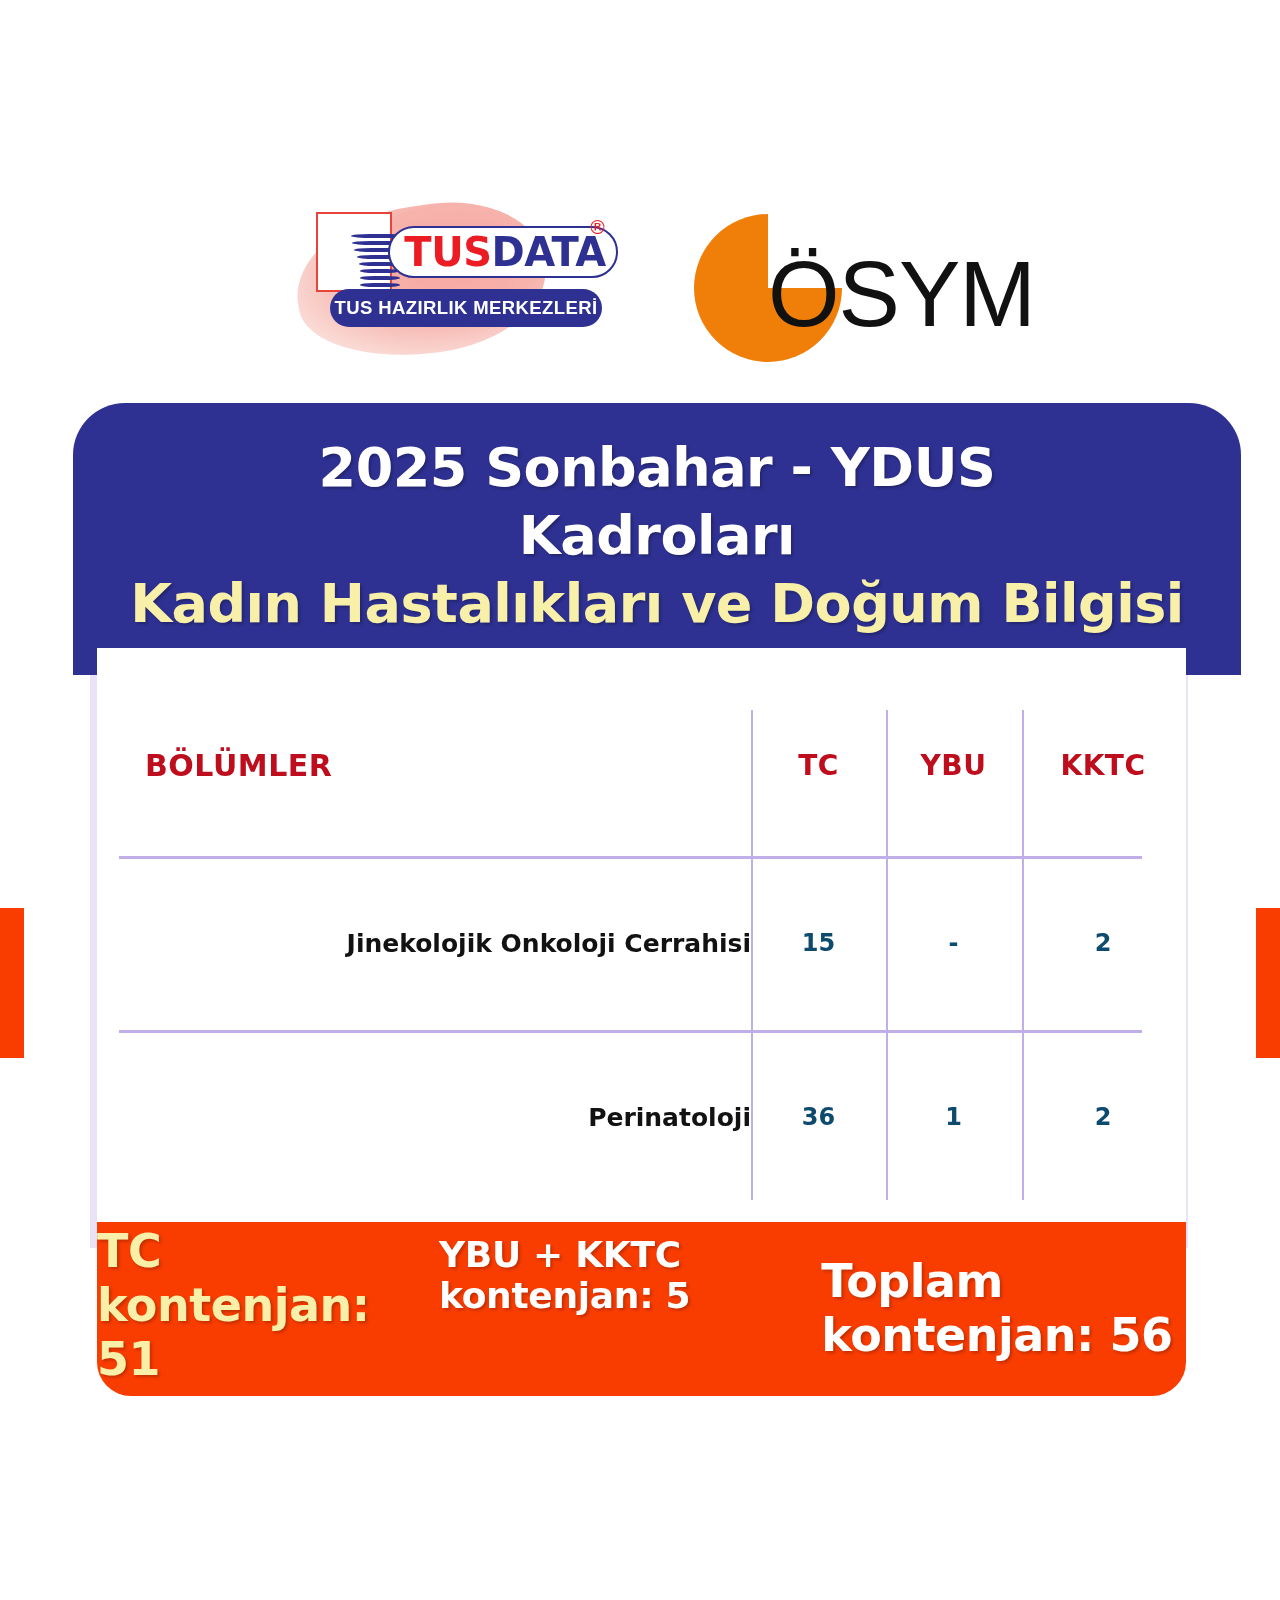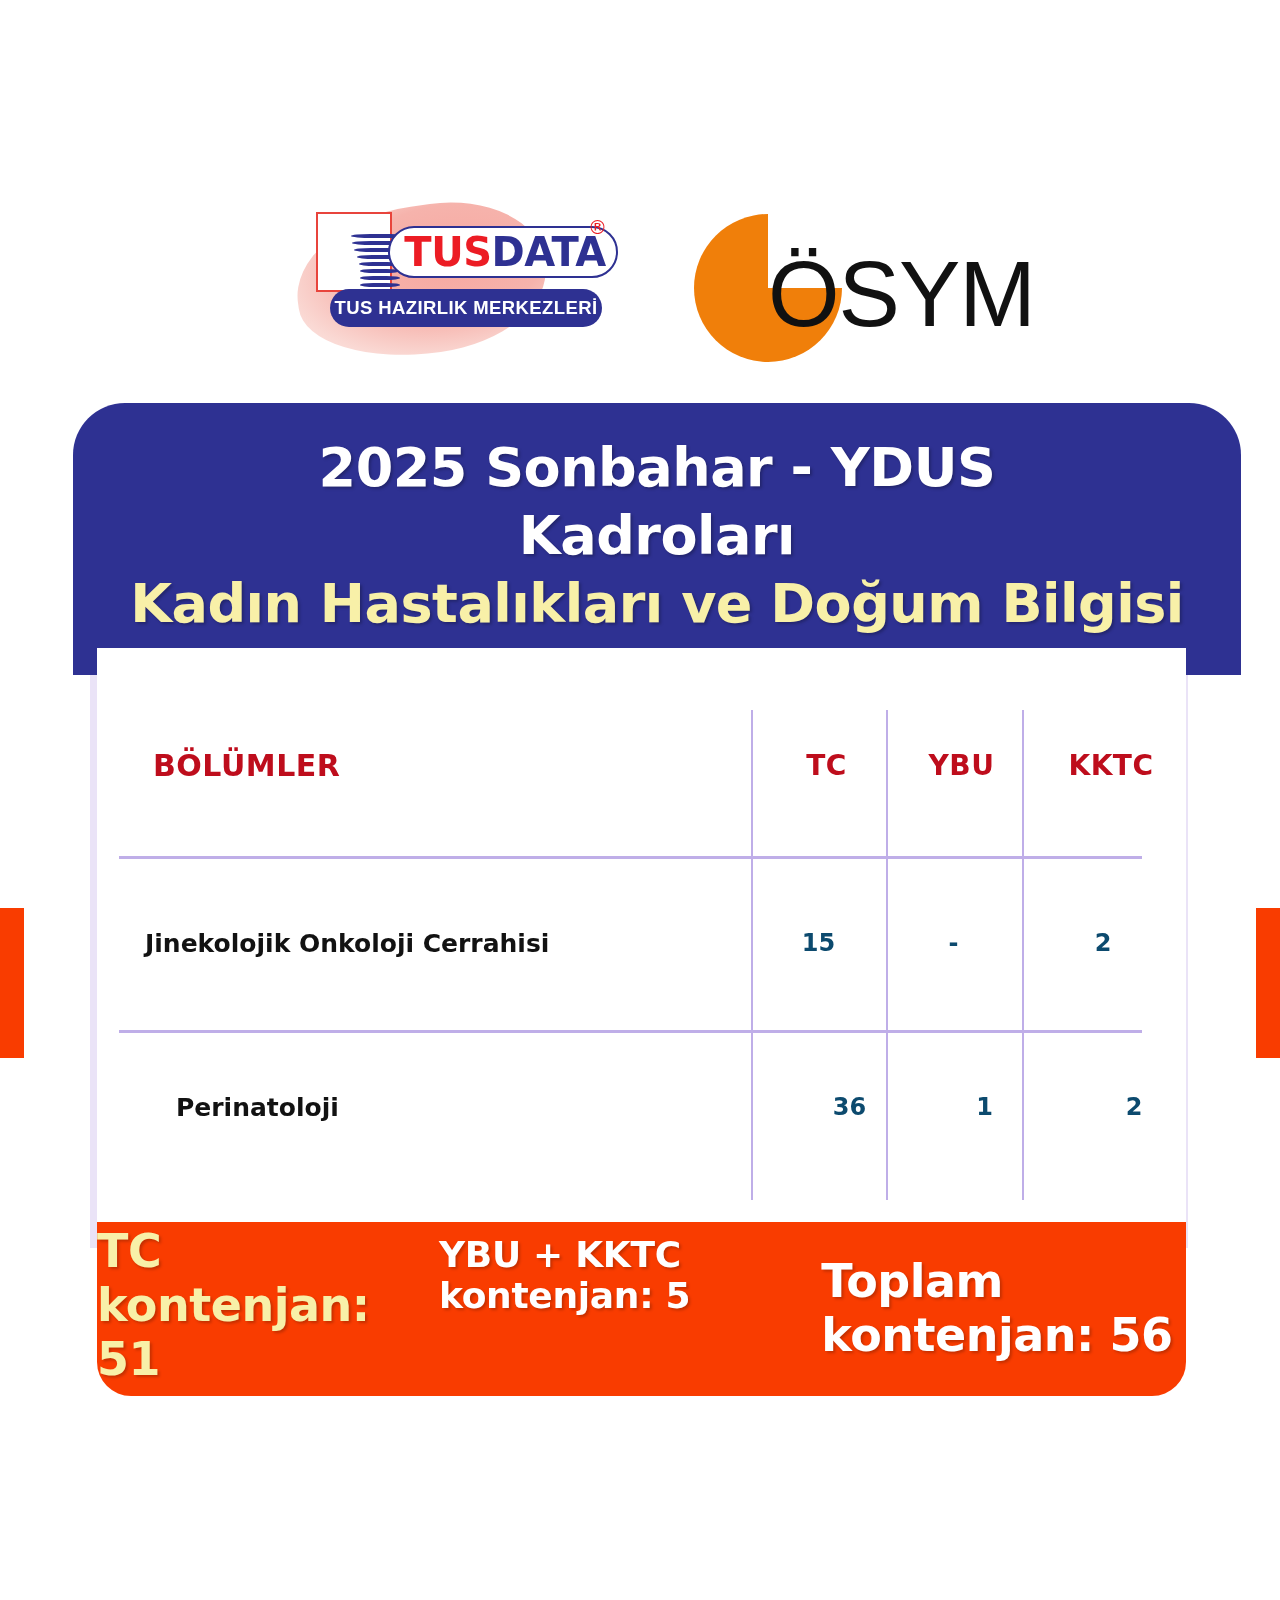--- a/index.html
+++ b/index.html
@@ -266,42 +266,42 @@
   }
   .trow .c-num {
     width: 135px;
     text-align: center;
   }
   .trow .c-num.last { width: 164px; }
 
   .head-row {
     top: 92px;
     height: 50px;
-    padding-left: 8px;
   }
   .head-row .c-name,
   .head-row .c-num {
     color: #BE0D1C;
     font-size: 28px;
     font-weight: 900;
     letter-spacing: 0.5px;
     font-family: "DejaVu Sans", sans-serif;
   }
   .head-row .c-name { font-size: 30px; }
 
   .data-row {
     height: 54px;
   }
   .data-row.r1 { top: 268px; }
-  .data-row.r2 { top: 432px; padding-left: 31px; }
+  .data-row.r2 { top: 442px; }
   .data-row .c-name {
     color: #121212;
     font-size: 25px;
     font-weight: 800;
     font-family: "DejaVu Sans", sans-serif;
+    text-align: right;
   }
   .data-row .c-num {
     color: #0c4a6e;
     font-size: 24px;
     font-weight: 700;
     font-family: "DejaVu Sans", sans-serif;
   }
 
   
   .footer {

